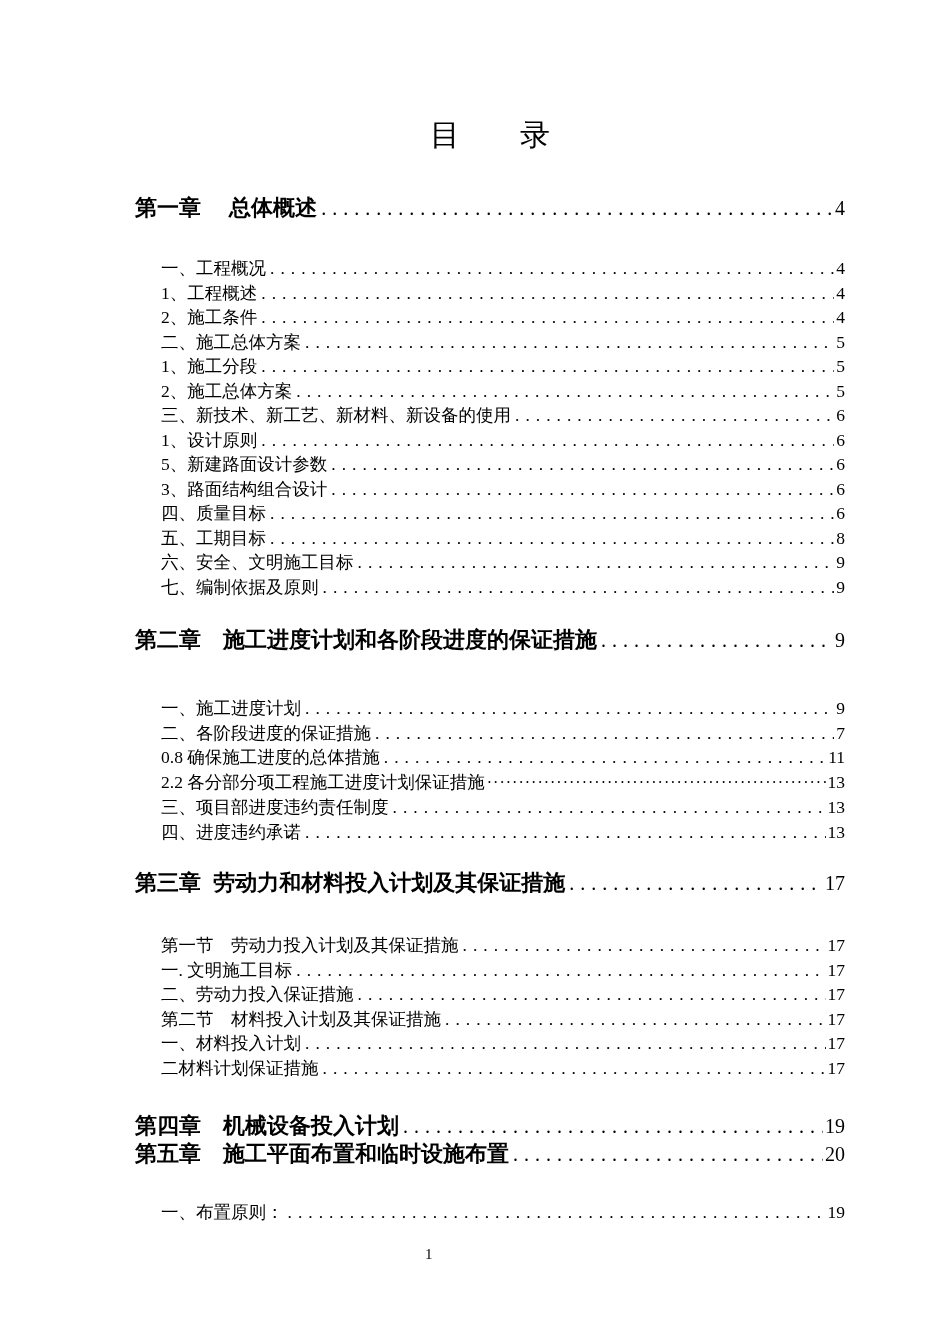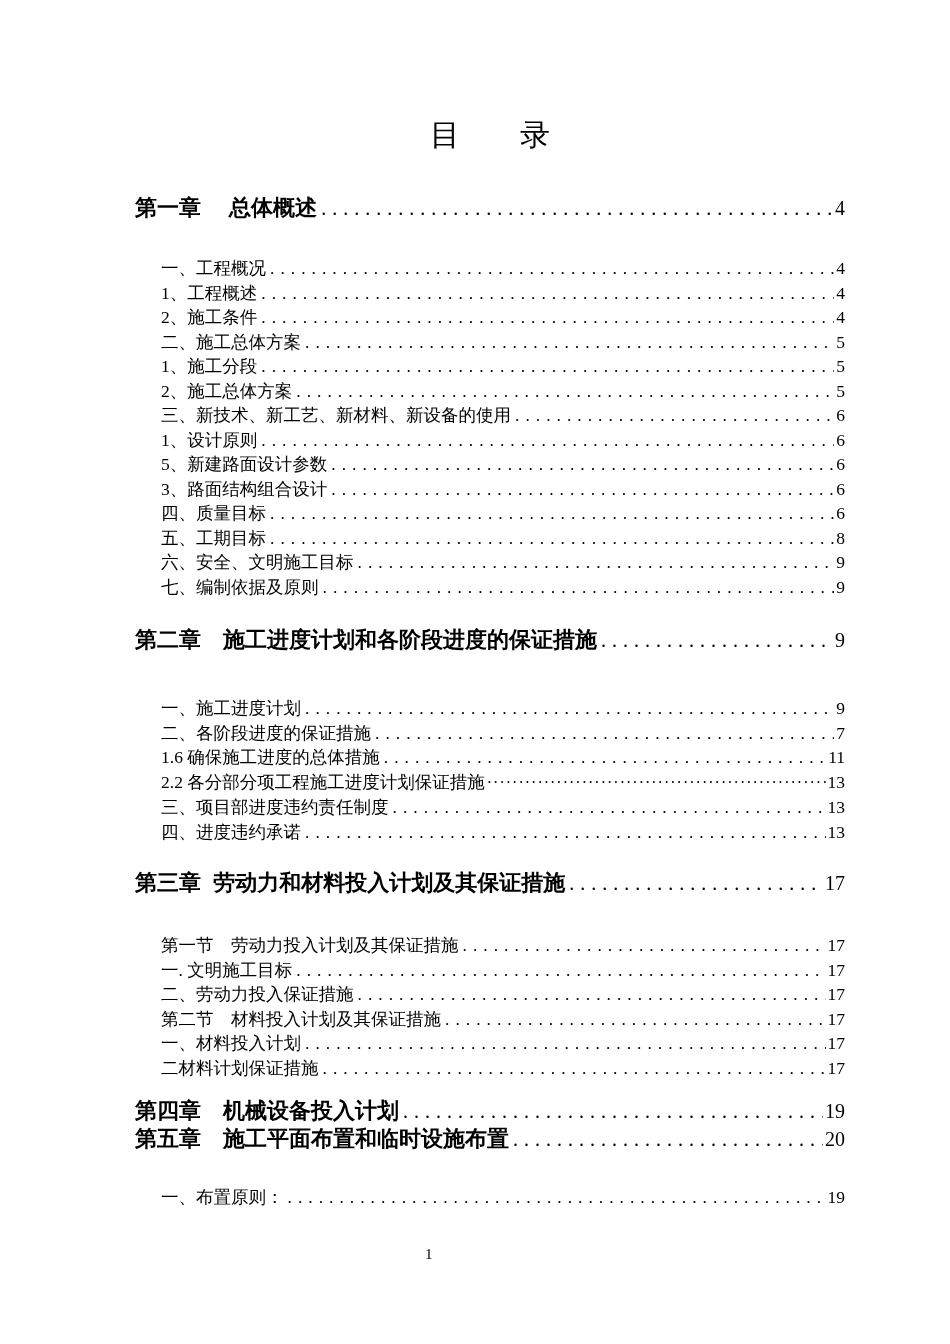--- a/index.html
+++ b/index.html
@@ -65,21 +65,21 @@
   }
   .item.dense .pagenum { padding-left: 0; }
 
   
   .sec-0 .chapter { margin-top: 46px; }
   .sec-0 .items   { margin-top: 34px; }
   .sec-1 .chapter { margin-top: 27px; }
   .sec-1 .items   { margin-top: 42px; }
   .sec-2 .chapter { margin-top: 25px; }
   .sec-2 .items   { margin-top: 36px; }
-  .sec-3 .chapter { margin-top: 17px; }
+  .sec-3 .chapter { margin-top: 32px; }
   .sec-4 .chapter { }
   .sec-4 .items   { margin-top: 32px; }
 
   #footer {
     position: absolute;
     top: 1246px;
     left: 425px;
     font-size: 15px;
     line-height: 16px;
   }
@@ -180,21 +180,21 @@
     <span class="label">一、施工进度计划</span>
     <span class="dots">........................................................................................................................................................................................................</span>
     <span class="pagenum">9</span>
   </div>
           <div class="row item">
     <span class="label">二、各阶段进度的保证措施</span>
     <span class="dots">........................................................................................................................................................................................................</span>
     <span class="pagenum">7</span>
   </div>
           <div class="row item">
-    <span class="label">1.6 确保施工进度的总体措施</span>
+    <span class="label">0.8 确保施工进度的总体措施</span>
     <span class="dots">........................................................................................................................................................................................................</span>
     <span class="pagenum">11</span>
   </div>
           <div class="row item dense">
     <span class="label">2.2 各分部分项工程施工进度计划保证措施</span>
     <span class="dots">················································································································································································································································································································································································································</span>
     <span class="pagenum">13</span>
   </div>
           <div class="row item">
     <span class="label">三、项目部进度违约责任制度</span>

